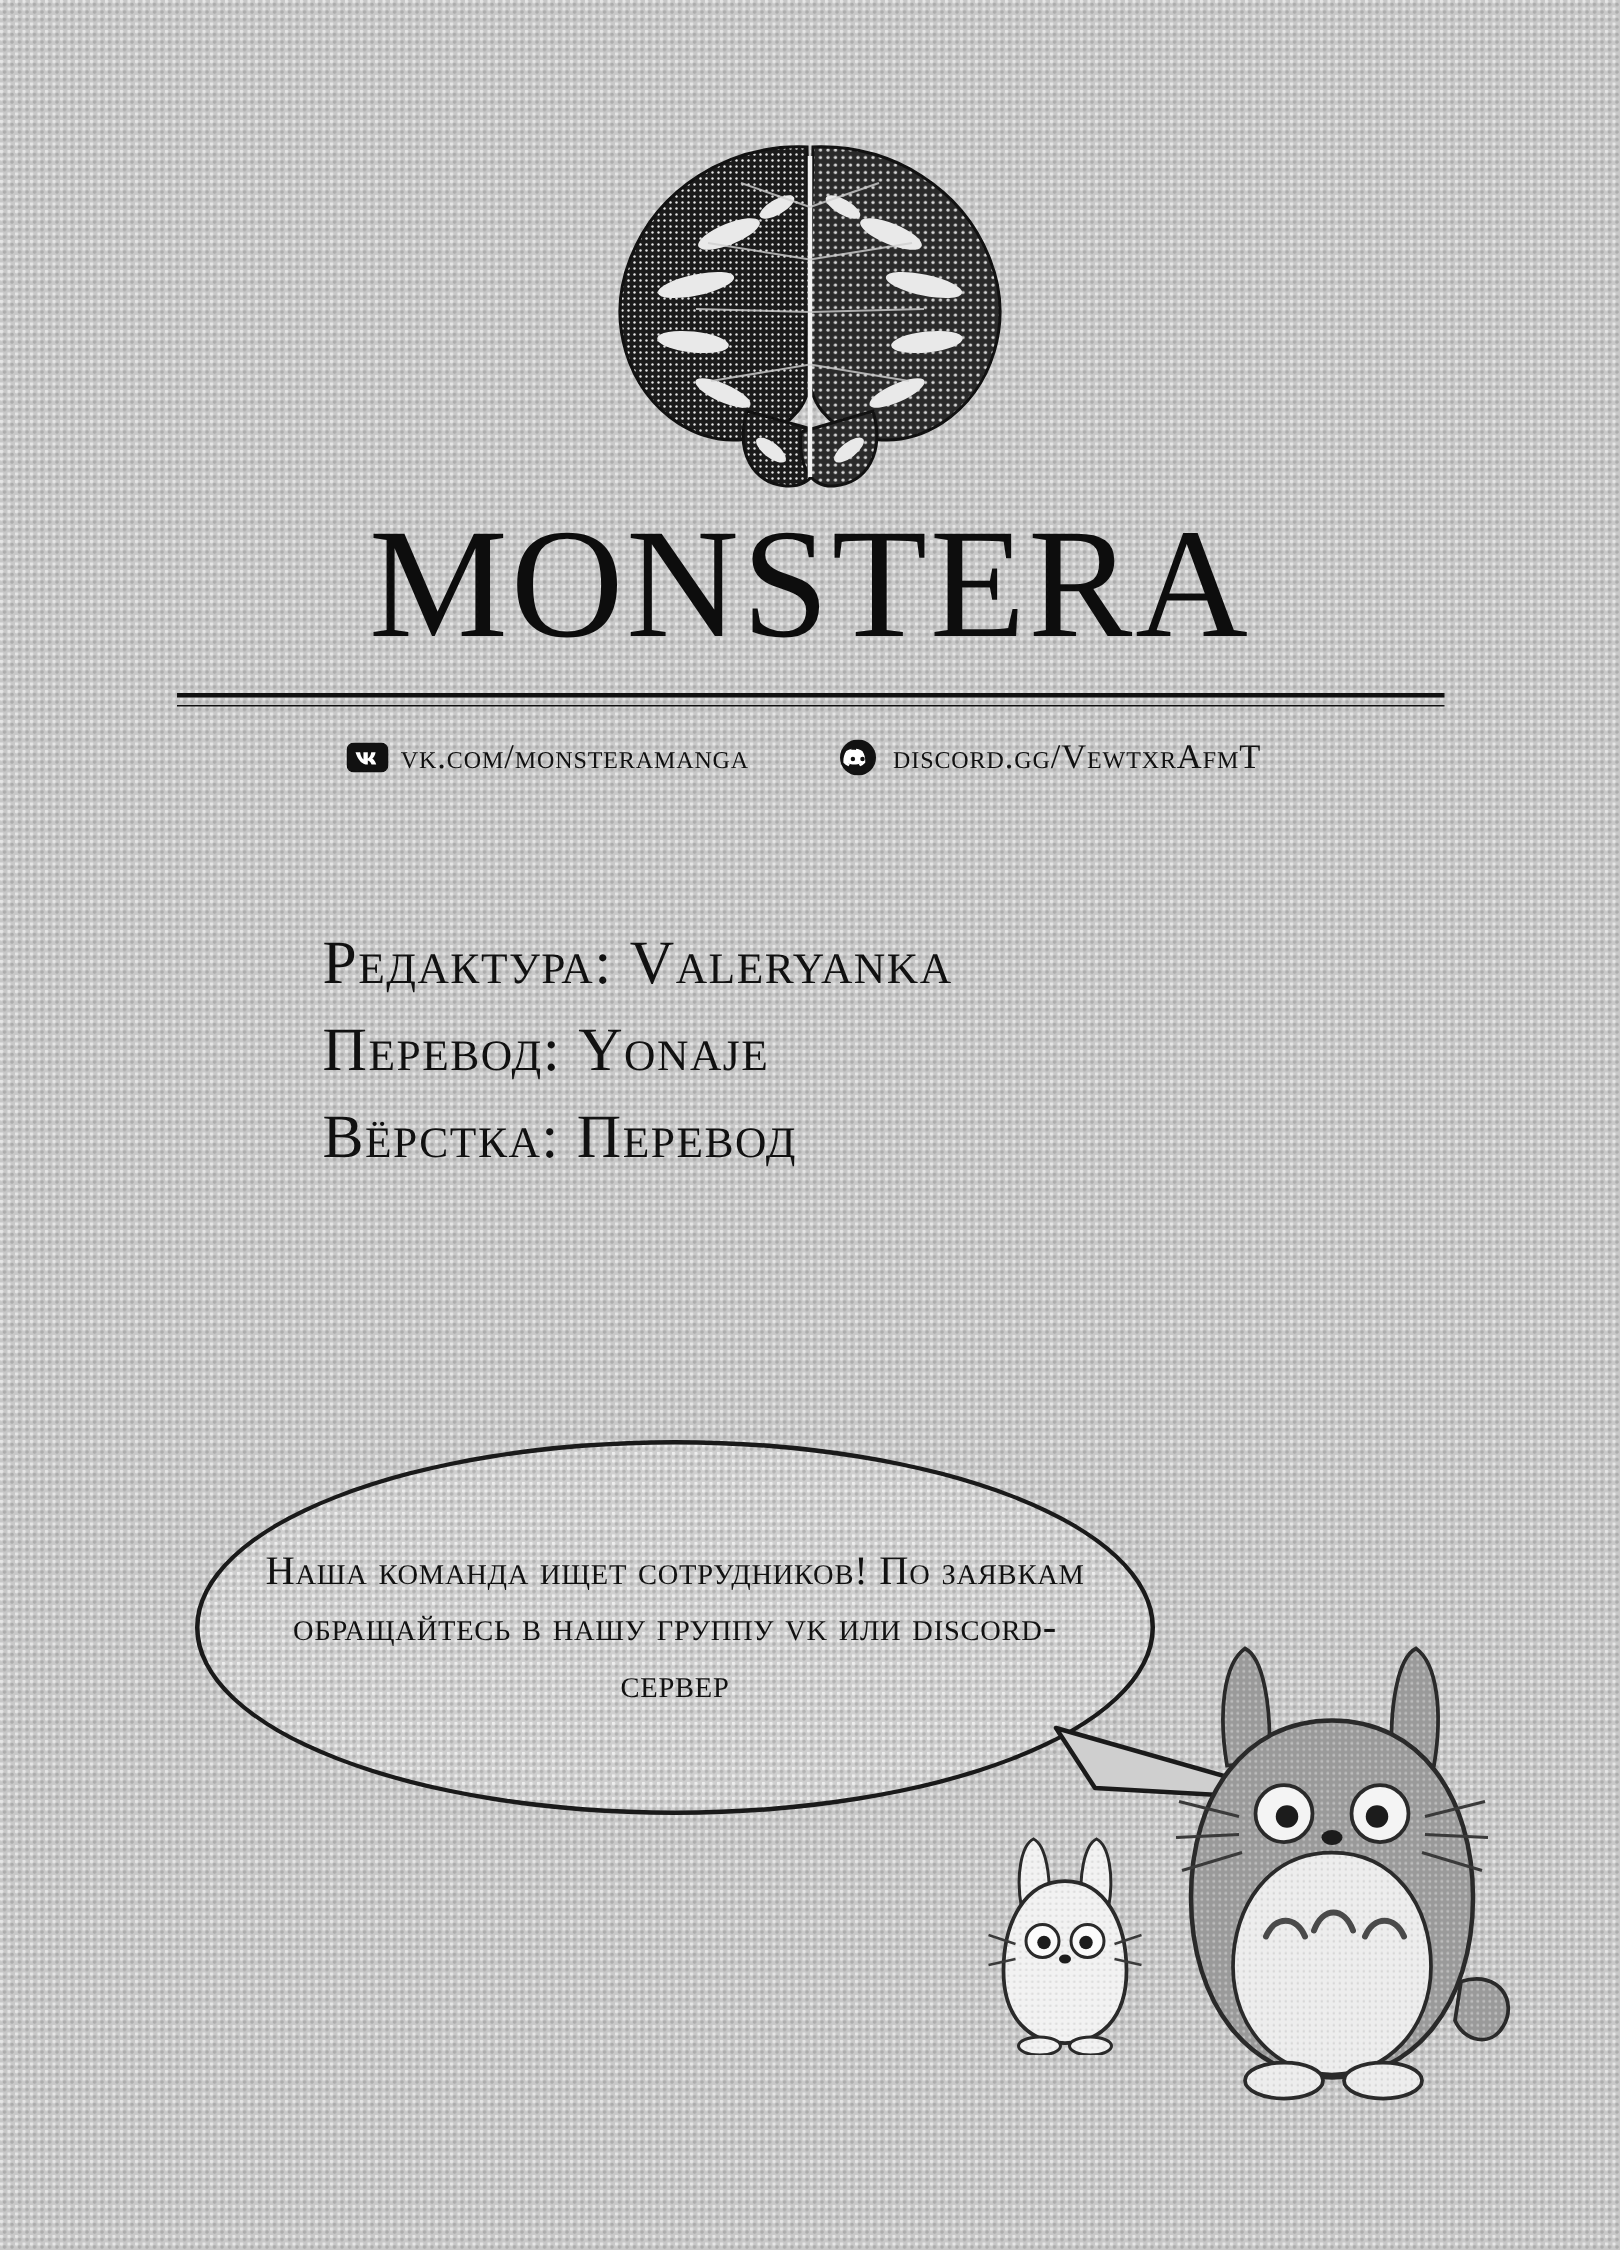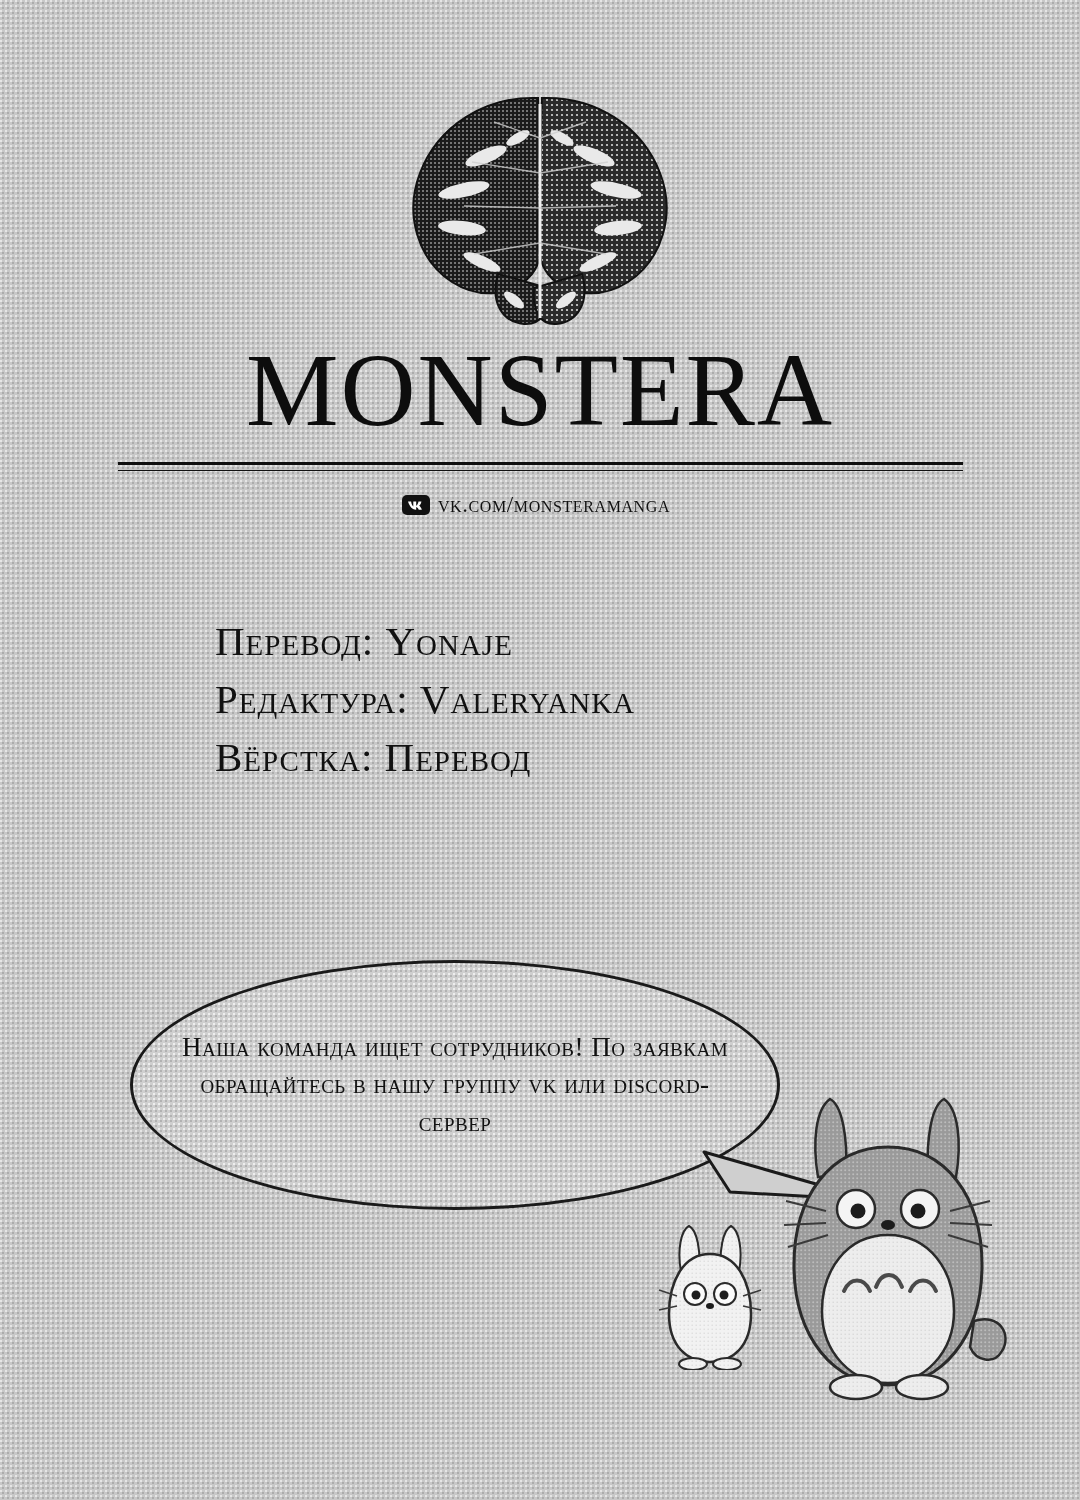--- a/index.html
+++ b/index.html
@@ -110,21 +110,20 @@
     white-space: nowrap;
   }
 
   
   .bubble-wrap {
     position: absolute;
     left: 130px;
     top: 960px;
     width: 640px;
     height: 250px;
-    padding-left: 10px;
   }
   .bubble {
     position: absolute;
     inset: 0;
     border: 3px solid #1a1a1a;
     border-radius: 50% / 50%;
     background-color: #cfcfcf;
     background-image:
       radial-gradient(circle at 1px 1px, rgba(255,255,255,0.65) 1px, transparent 1.4px),
       radial-gradient(circle at 3px 3px, rgba(110,110,110,0.3) 1px, transparent 1.4px);
@@ -233,25 +232,36 @@
   <div class="links">
     <div class="link">
       <span class="ic">
         <svg width="28" height="20" viewBox="0 0 28 20">
           <rect x="0" y="0" width="28" height="20" rx="5" fill="#111"></rect>
           <path d="M6 6.5h3.1c.3 2.6 1.4 4.3 2.2 4.9V6.5h2.9v4.2c.9-.3 1.9-1.9 2.3-4.2H19.4c-.3 2.1-1.4 3.6-2.2 4.2.8.5 2.1 1.9 2.6 4H16.7c-.4-1.3-1.3-2.3-2.5-2.7v2.7h-.3c-3.4 0-6.1-2.7-7.9-8.2z" fill="#fff"></path>
         </svg>
       </span>
       <span class="link-text">vk.com/monsteramanga</span>
     </div>
+    <div class="link">
+      <span class="ic">
+        <svg width="30" height="24" viewBox="0 0 30 24">
+          <circle cx="15" cy="12" r="12" fill="#111"></circle>
+          <path d="M11.2 6.2c-2.1.4-4 1.5-4 1.5C5.5 10.4 5.1 13 5.3 15.5c1.4 1.6 3.4 2.3 3.4 2.3l.9-1.4c-.8-.3-1.5-.8-1.5-.8 2.9 1.5 6 1.5 8.9 0 0 0-.7.5-1.5.8l.9 1.4s2-.7 3.4-2.3c.2-2.5-.2-5.1-1.9-7.8 0 0-1.9-1.1-4-1.5l-.4.8c-1.2-.2-2.5-.2-3.7 0z" fill="#fff"></path>
+          <circle cx="11.6" cy="13" r="1.5" fill="#111"></circle>
+          <circle cx="18" cy="13" r="1.5" fill="#111"></circle>
+        </svg>
+      </span>
+      <span class="link-text">discord.gg/VewtxrAfmT</span>
+    </div>
   </div>
 
   <div class="credits">
+    <div class="credits-line">Редактура: Valeryanka</div>
     <div class="credits-line">Перевод: Yonaje</div>
-    <div class="credits-line">Редактура: Valeryanka</div>
     <div class="credits-line">Вёрстка: Перевод</div>
   </div>
 
   <div class="bubble-wrap">
     <div class="bubble"></div>
     <div class="bubble-text">Наша команда ищет сотрудников! По заявкам обращайтесь в нашу группу vk или discord-сервер</div>
   </div>
   <svg class="bubble-tail" style="position:absolute; left:700px; top:1140px; width:180px; height:80px;" viewBox="0 0 180 80">
     <path d="M4 12 L172 60 L30 52 Z" fill="#cfcfcf" stroke="#1a1a1a" stroke-width="3" stroke-linejoin="round"></path>
   </svg>

